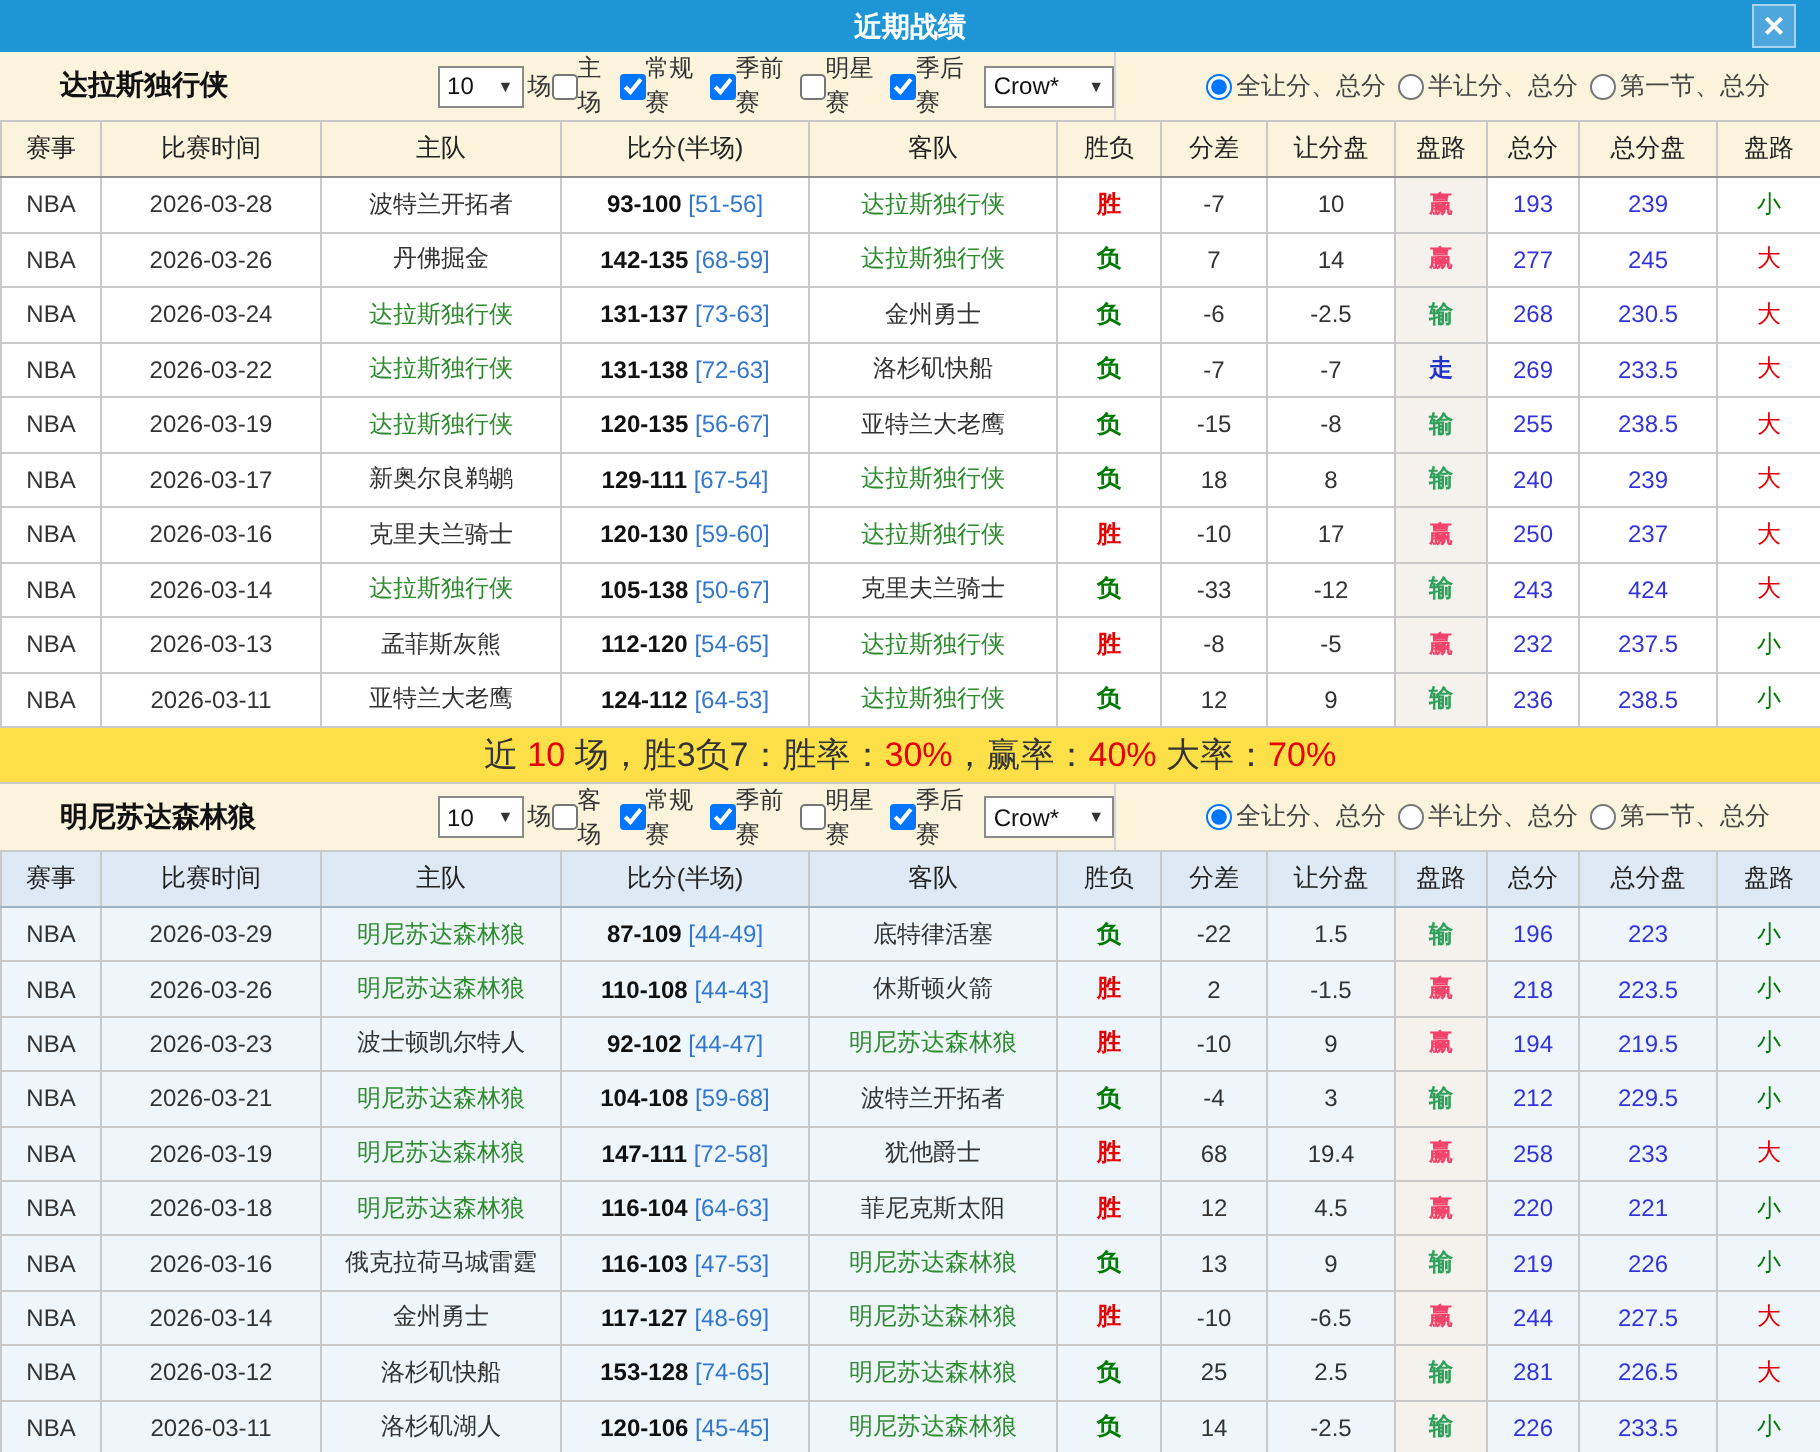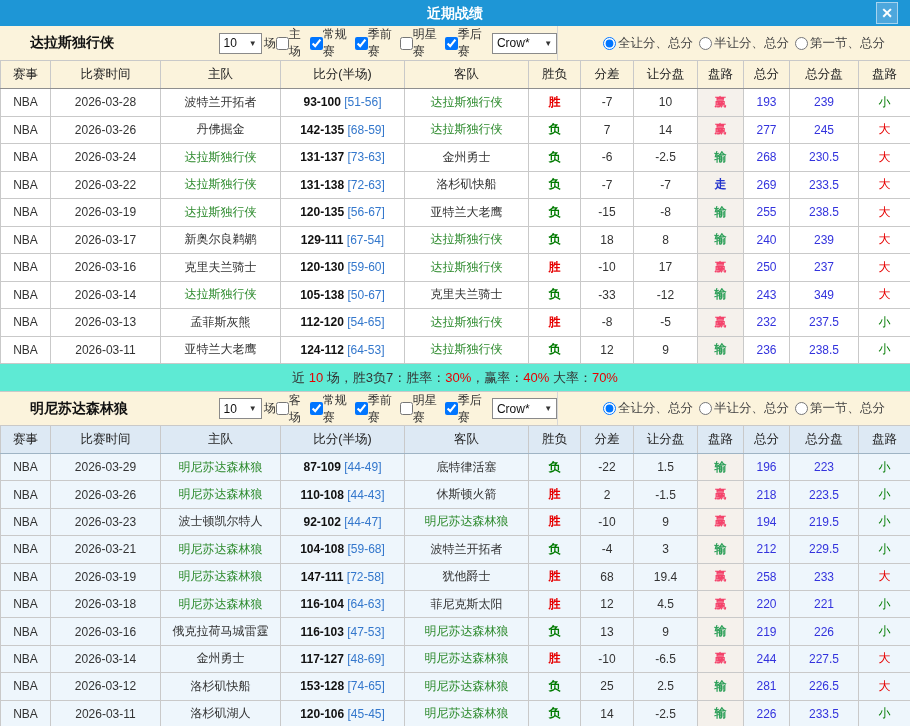--- a/index.html
+++ b/index.html
@@ -49,22 +49,22 @@
   .half { color:#3377cc; }
   .num-blue { color:#3333dd; }
   .res-red { color:#e60000; font-weight:bold; }
   .res-green { color:#007a00; font-weight:bold; }
   .hr-pink { color:#f4436b; font-weight:bold; }
   .hr-teal { color:#2fa05a; font-weight:bold; }
   .hr-blue { color:#2233cc; font-weight:bold; }
   .ou-red { color:#e60000; }
   .ou-green { color:#007a00; }
 
-  .summary { height:28px; line-height:27px; text-align:center; font-size:13px;
-    background:#5eead4; border-bottom:1px solid #c9c9c9; }
+  .summary { height:28px; line-height:27px; text-align:center; font-size:17px;
+    background:#fde047; border-bottom:1px solid #c9c9c9; }
   .s-red { color:#e60000; }
   .s-dark { color:#333; }
 </style>
 </head>
 <body>
 
 <div>
 
   <div class="titlebar">
     <span class="title">近期战绩</span>
@@ -254,21 +254,21 @@
             <td class="c-dark">NBA</td>
             <td class="c-dark">2026-03-14</td>
             <td class="team-green">达拉斯独行侠</td>
             <td><span class="score">105-138</span> <span class="half">[50-67]</span></td>
             <td class="c-dark">克里夫兰骑士</td>
             <td class="res-green">负</td>
             <td class="c-dark">-33</td>
             <td class="c-dark">-12</td>
             <td class="cell-tint hr-teal">输</td>
             <td class="num-blue">243</td>
-            <td class="num-blue">349</td>
+            <td class="num-blue">424</td>
             <td class="ou-red">大</td>
           </tr>
           <tr>
             <td class="c-dark">NBA</td>
             <td class="c-dark">2026-03-13</td>
             <td class="c-dark">孟菲斯灰熊</td>
             <td><span class="score">112-120</span> <span class="half">[54-65]</span></td>
             <td class="team-green">达拉斯独行侠</td>
             <td class="res-red">胜</td>
             <td class="c-dark">-8</td>

